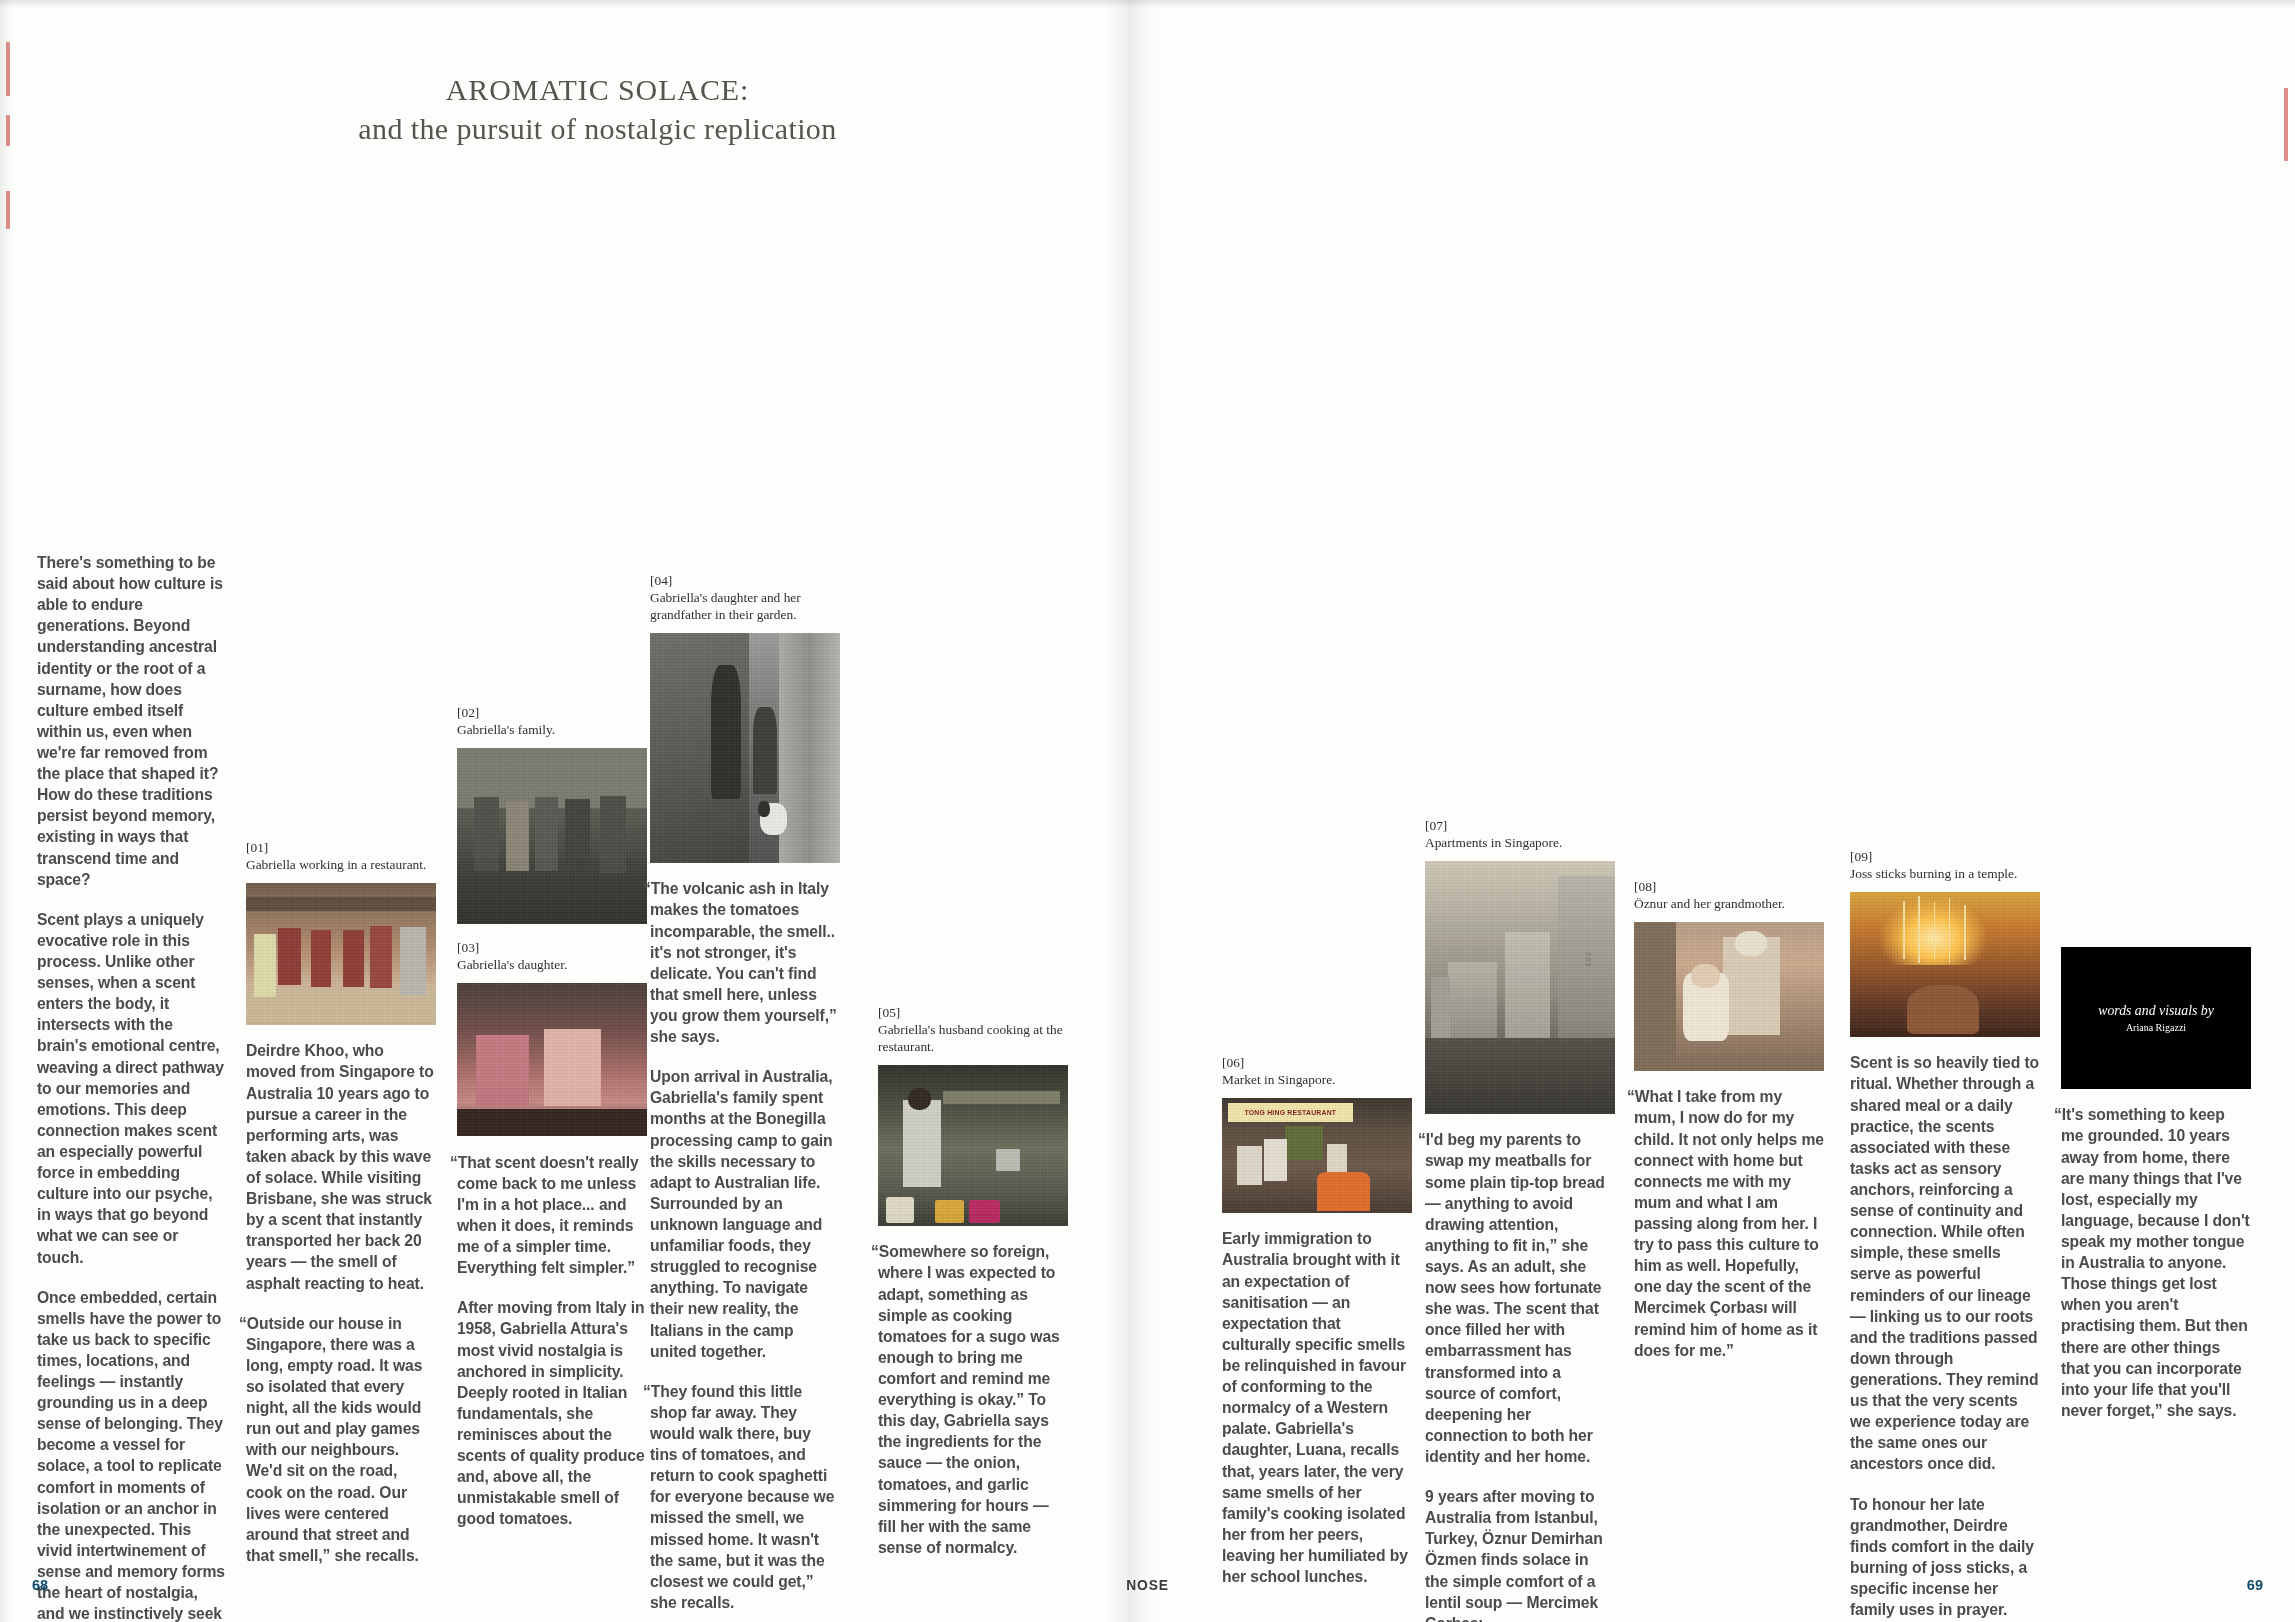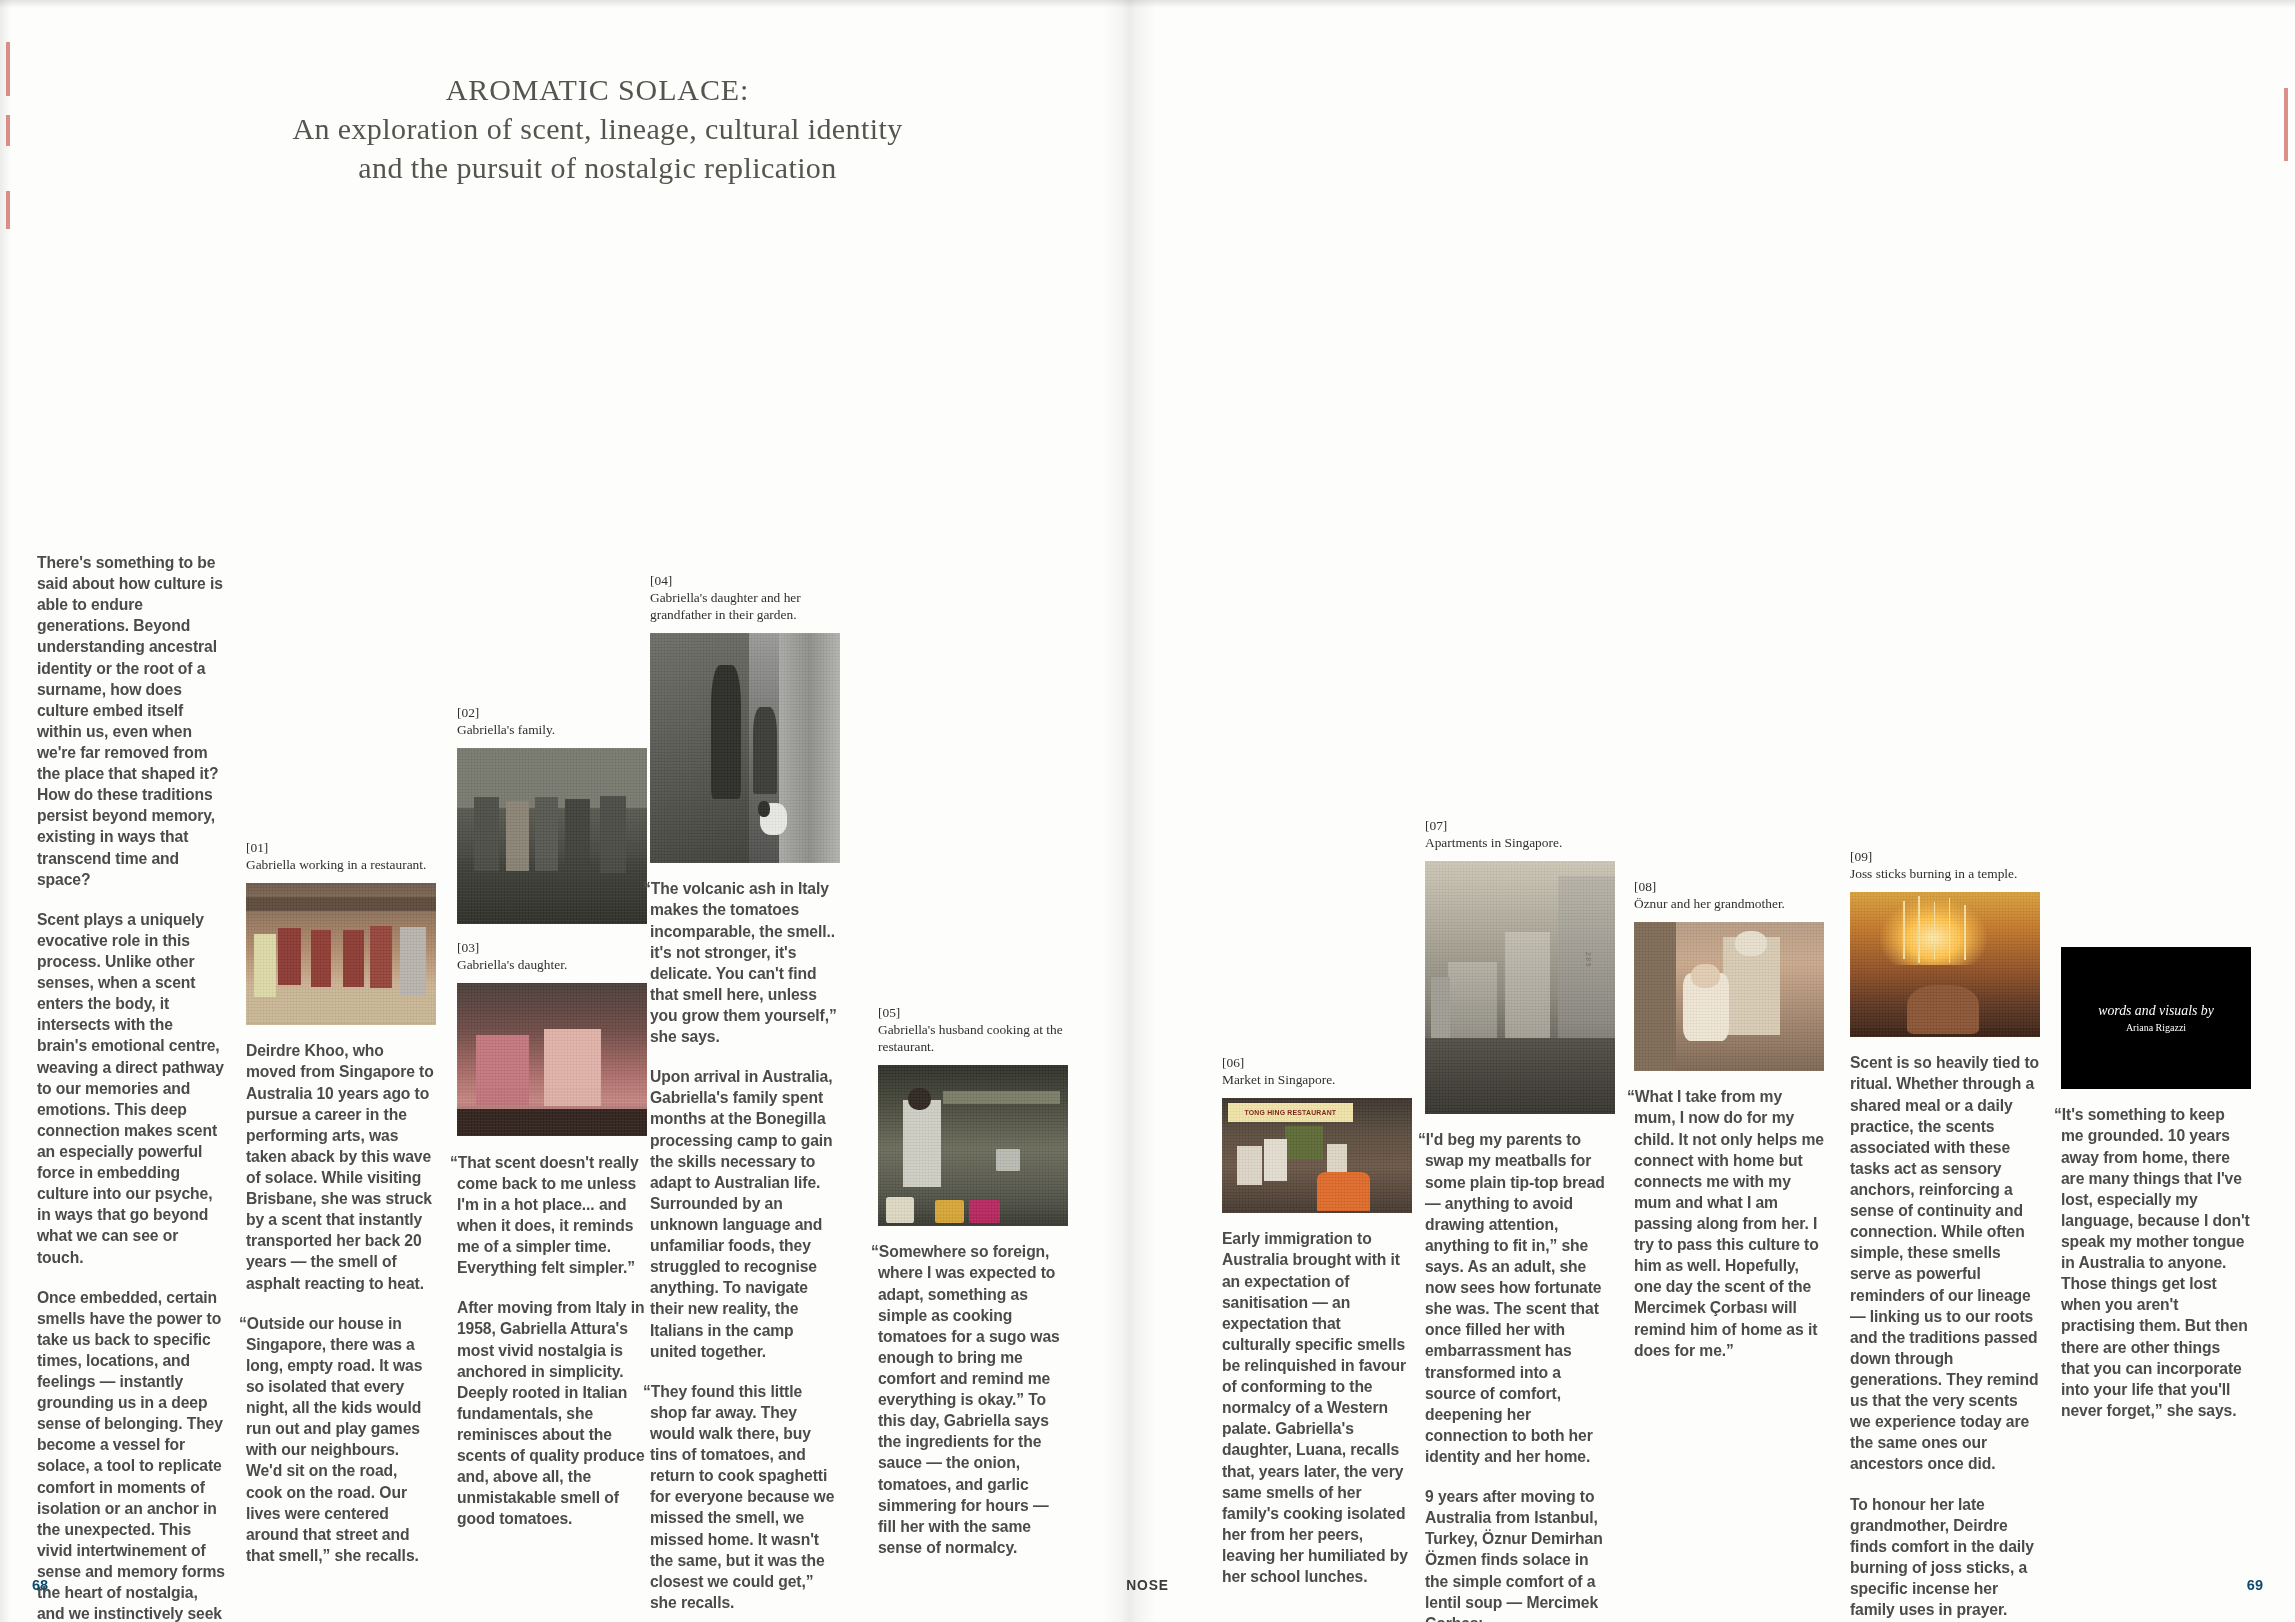--- a/index.html
+++ b/index.html
@@ -242,21 +242,20 @@
   <div class="edge-left"></div>
   <div class="gutter"></div>
 
   <div class="scan-mark" style="left:6.1px; top:42px; width:3.8px; height:54px;"></div>
   <div class="scan-mark" style="left:6.1px; top:115px; width:3.8px; height:31px;"></div>
   <div class="scan-mark" style="left:6.1px; top:191px; width:3.8px; height:38px;"></div>
   <div class="scan-mark" style="left:2284px; top:88px; width:3.8px; height:73px;"></div>
 
   <div class="title-block">
     <div class="title-line l1">AROMATIC SOLACE:</div>
-    <div class="title-line">An exploration of scent, lineage, cultural identity</div>
     <div class="title-line">and the pursuit of nostalgic replication</div>
   </div>
 
   <div class="col" style="left:37px; top:552px;">
     <p class="body-p">There's something to be said about how culture is able to endure generations. Beyond understanding ancestral identity or the root of a surname, how does culture embed itself within us, even when we're far removed from the place that shaped it? How do these traditions persist beyond memory, existing in ways that transcend time and space?</p>
     <p class="body-p">Scent plays a uniquely evocative role in this process. Unlike other senses, when a scent enters the body, it intersects with the brain's emotional centre, weaving a direct pathway to our memories and emotions. This deep connection makes scent an especially powerful force in embedding culture into our psyche, in ways that go beyond what we can see or touch.</p>
     <p class="body-p">Once embedded, certain smells have the power to take us back to specific times, locations, and feelings — instantly grounding us in a deep sense of belonging. They become a vessel for solace, a tool to replicate comfort in moments of isolation or an anchor in the unexpected. This vivid intertwinement of sense and memory forms the heart of nostalgia, and we instinctively seek these sensations to tether us to our roots, our history.</p>
   </div>
 
   <div class="col" style="left:246px; top:839px;">

